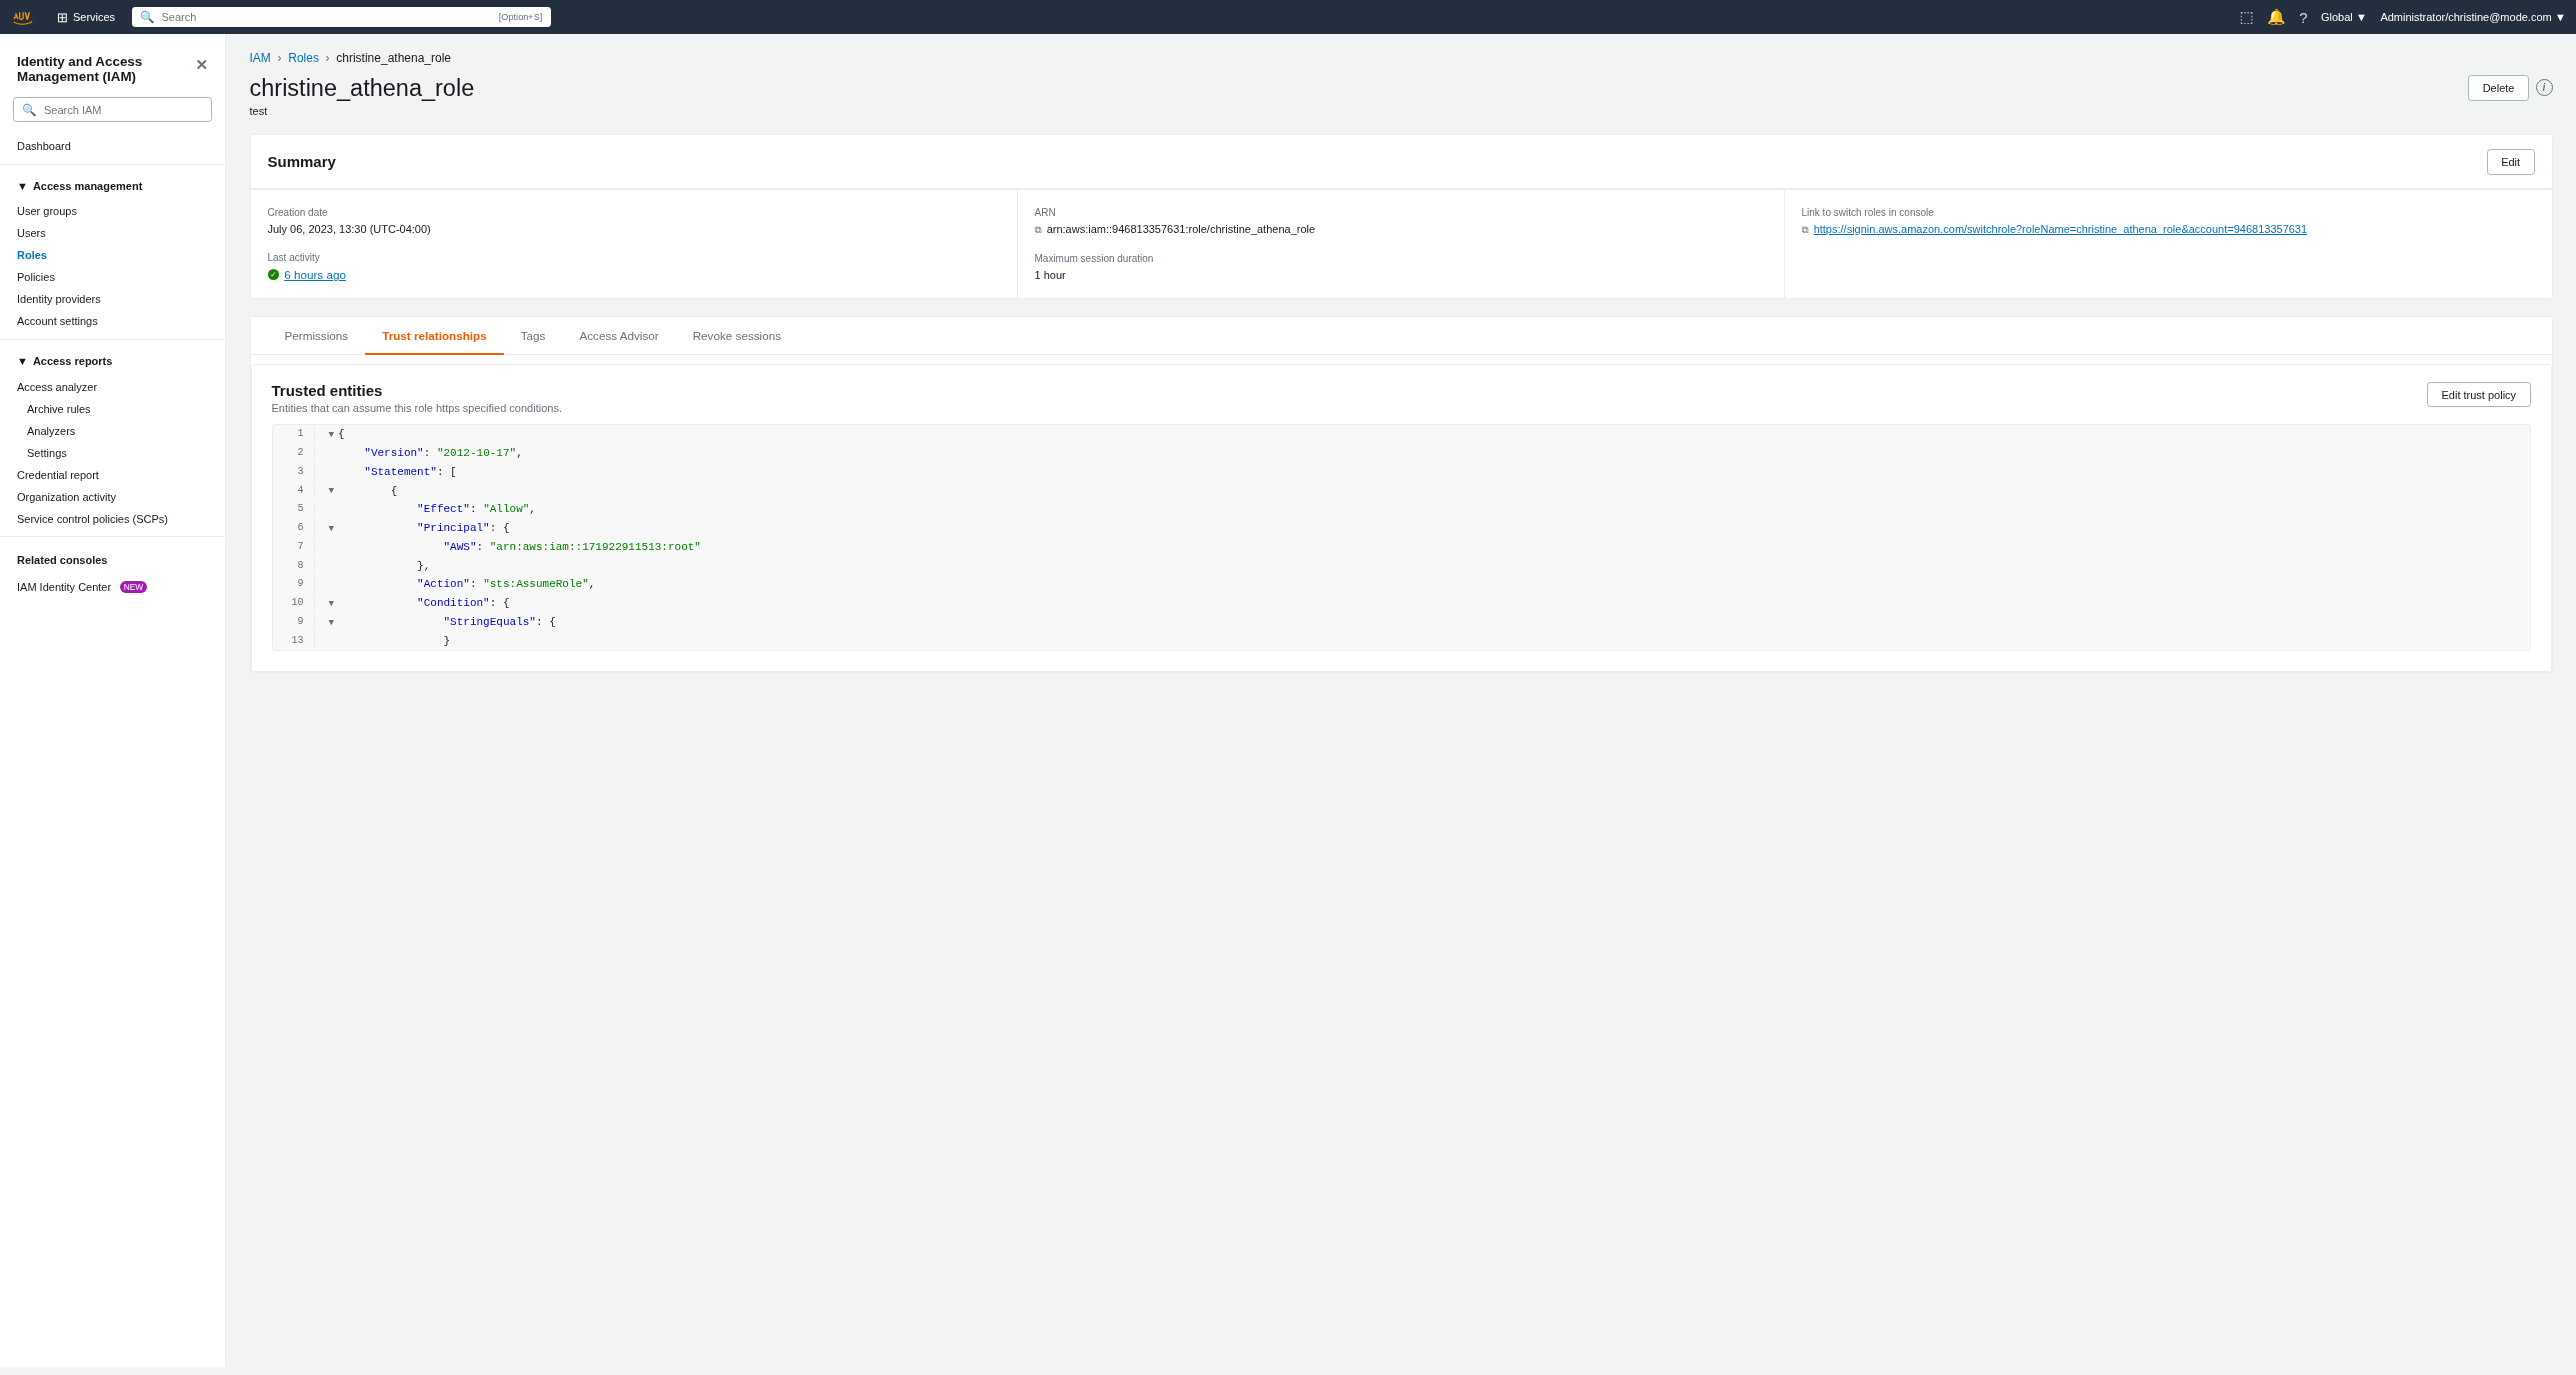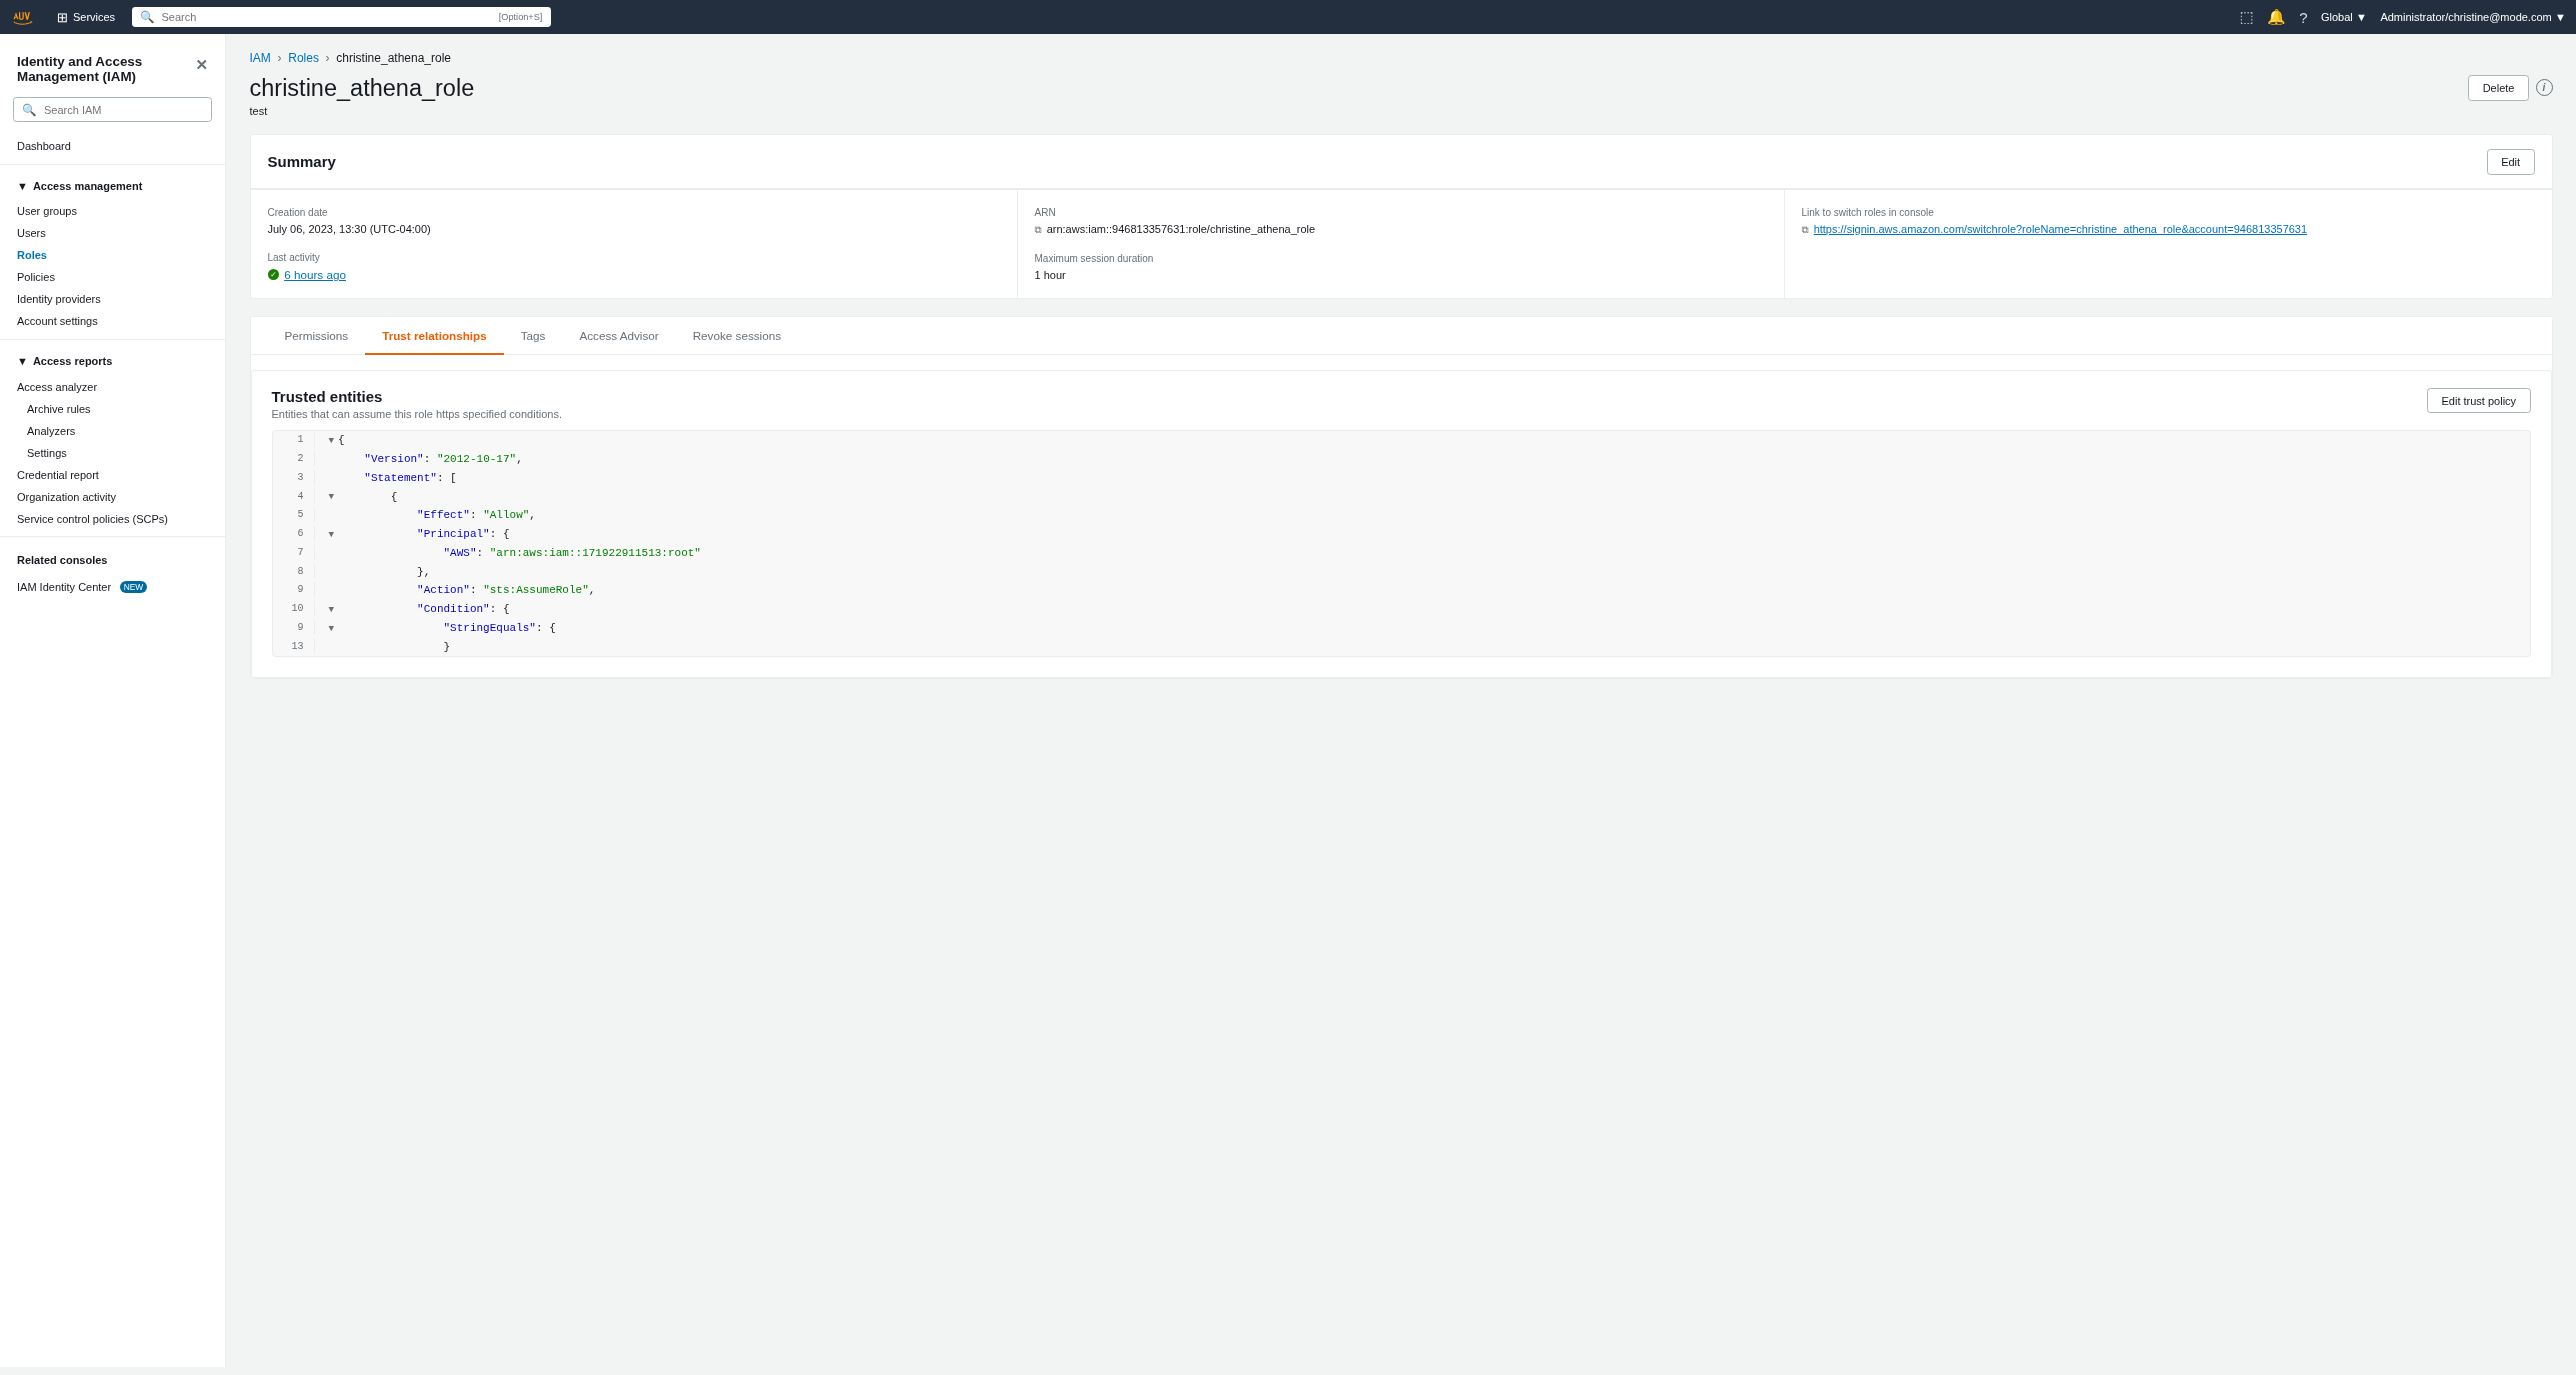--- a/index.html
+++ b/index.html
@@ -128,21 +128,21 @@
     .activity-status {
       display: flex; align-items: center; gap: 5px;
     }
     .status-dot { width: 11.7px; height: 11.7px; border-radius: 50%; background: #1d8102; display: flex; align-items: center; justify-content: center; }
     .status-dot::after { content: '✓'; color: #fff; font-size: 7.5px; }
     .activity-link { color: #0073bb; text-decoration: underline; cursor: pointer; }
 
     
     .tabs {
       display: flex; border-bottom: 1.7px solid #eaeded; background: #fff;
-      padding: 0 17px; margin-bottom: 15px;
+      padding: 0 17px; margin-bottom: 9px;
     }
     .tab {
       padding: 11.7px 17px; font-size: 11.7px; color: #687078; cursor: pointer;
       border-bottom: 2.5px solid transparent; margin-bottom: -1.7px; font-weight: 400;
       white-space: nowrap;
     }
     .tab.active { color: #eb5f07; border-bottom-color: #eb5f07; font-weight: 600; }
 
     
     .trusted-section {
@@ -302,21 +302,21 @@
     </div>
     <div class="sidebar-item">
       <span>Service control policies (SCPs)</span>
     </div>
 
     <hr class="divider">
 
     <div class="related-consoles">Related consoles</div>
     <div class="sidebar-item">
       <span>IAM Identity Center</span>
-      <span style="font-size:8.4px; background:#0369a1; color:#fff; padding:0.8px 4.2px; border-radius:8.4px; margin-left:3.4px;">NEW</span>
+      <span style="font-size:8.4px; background:#a21caf; color:#fff; padding:0.8px 4.2px; border-radius:8.4px; margin-left:3.4px;">NEW</span>
     </div>
   </aside>
 
   <main class="main">
 
     <div class="breadcrumb">
       <a>IAM</a>
       <span class="breadcrumb-sep">›</span>
       <a>Roles</a>
       <span class="breadcrumb-sep">›</span>

